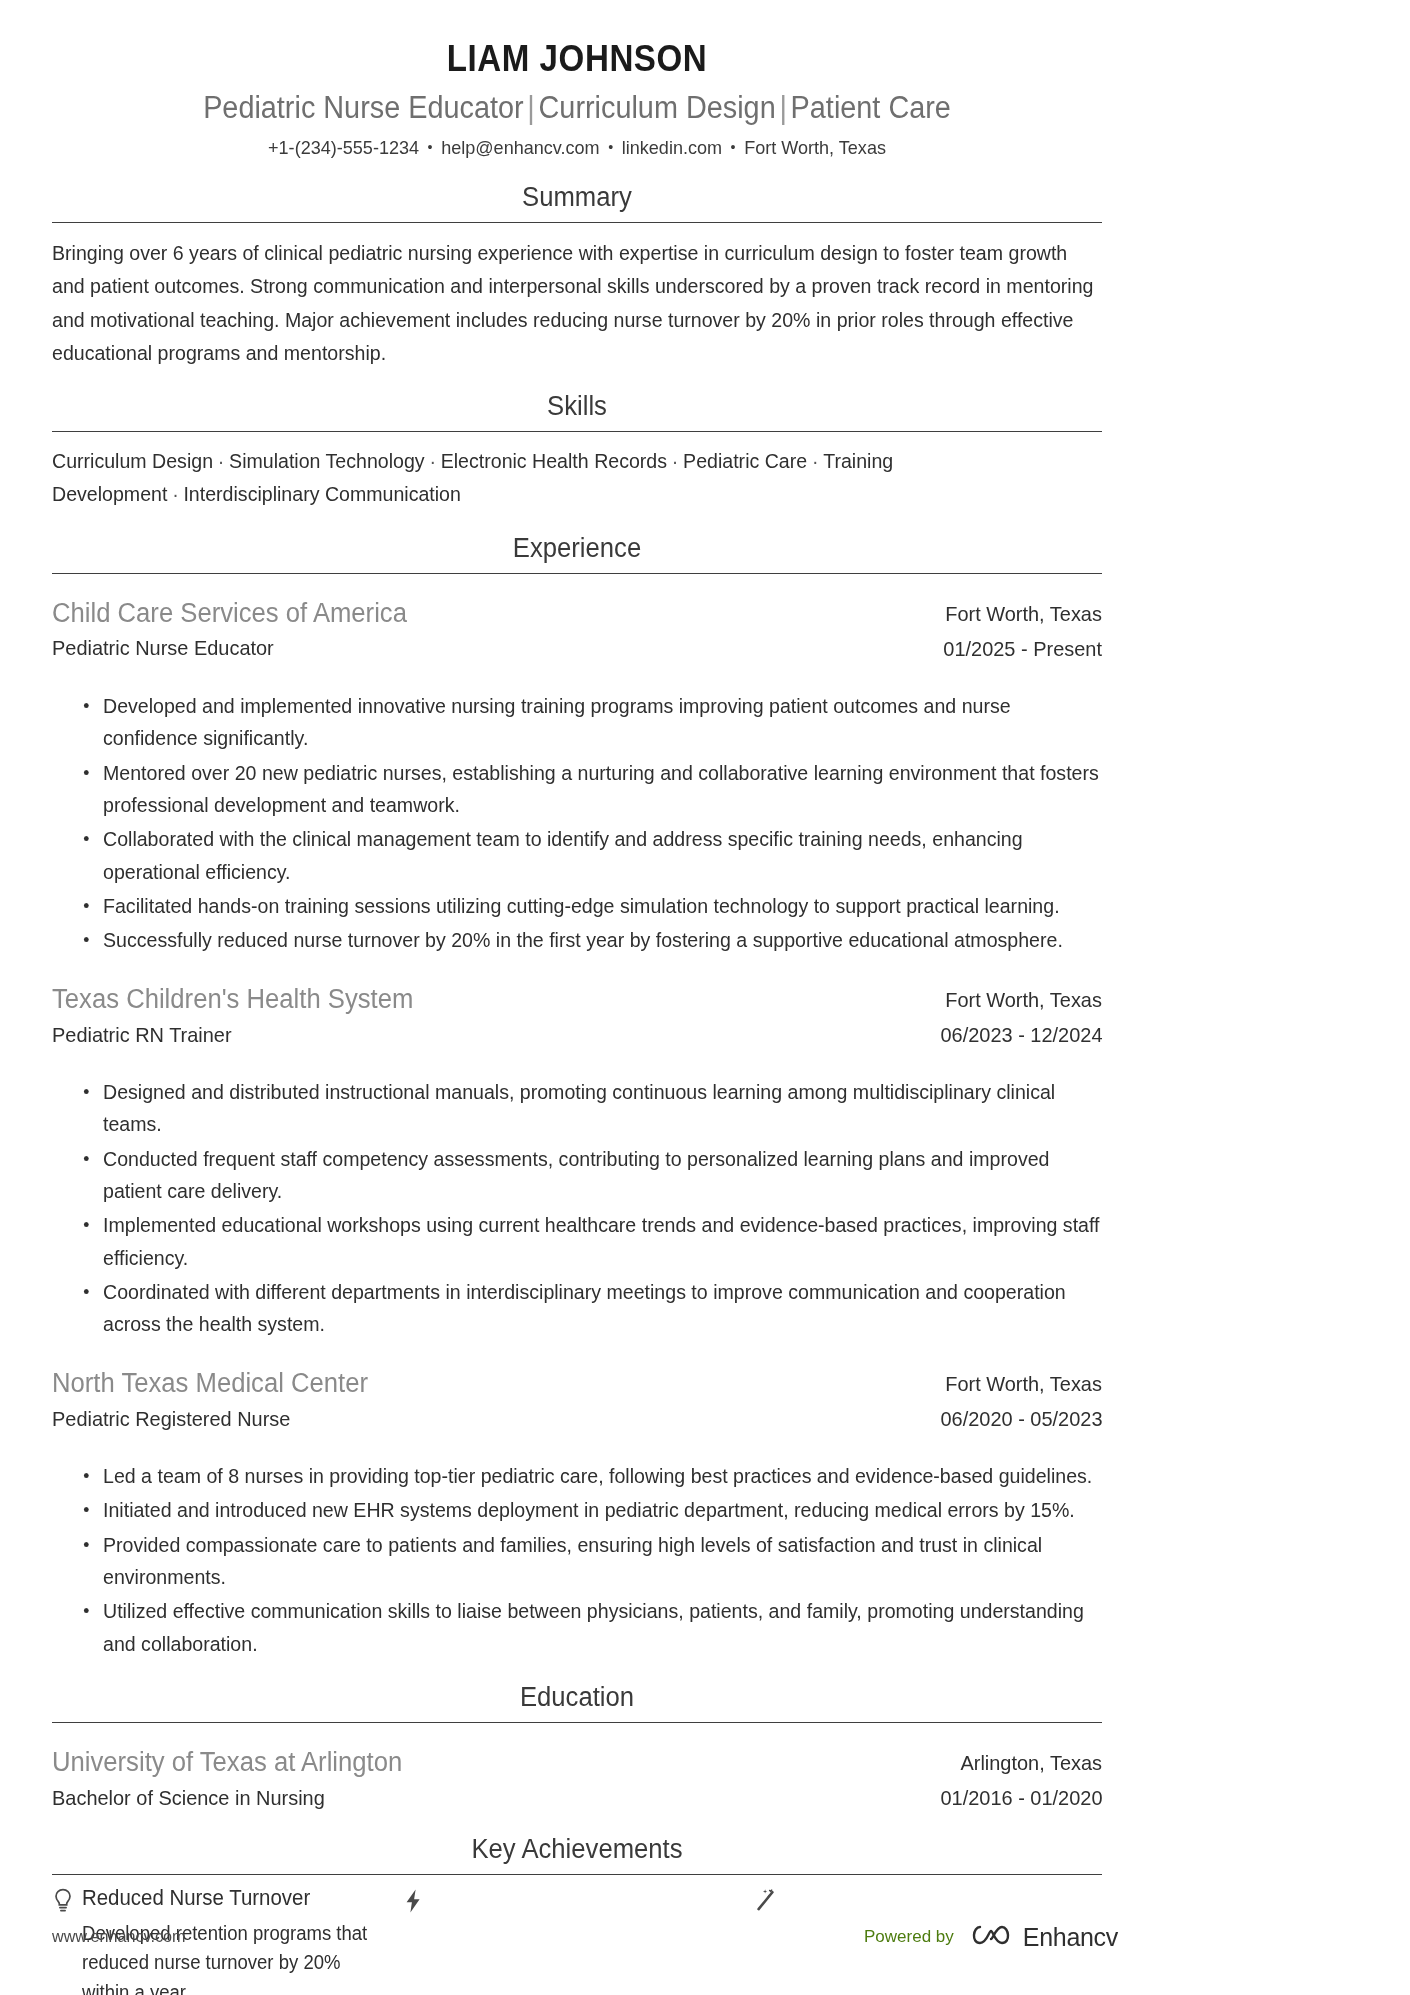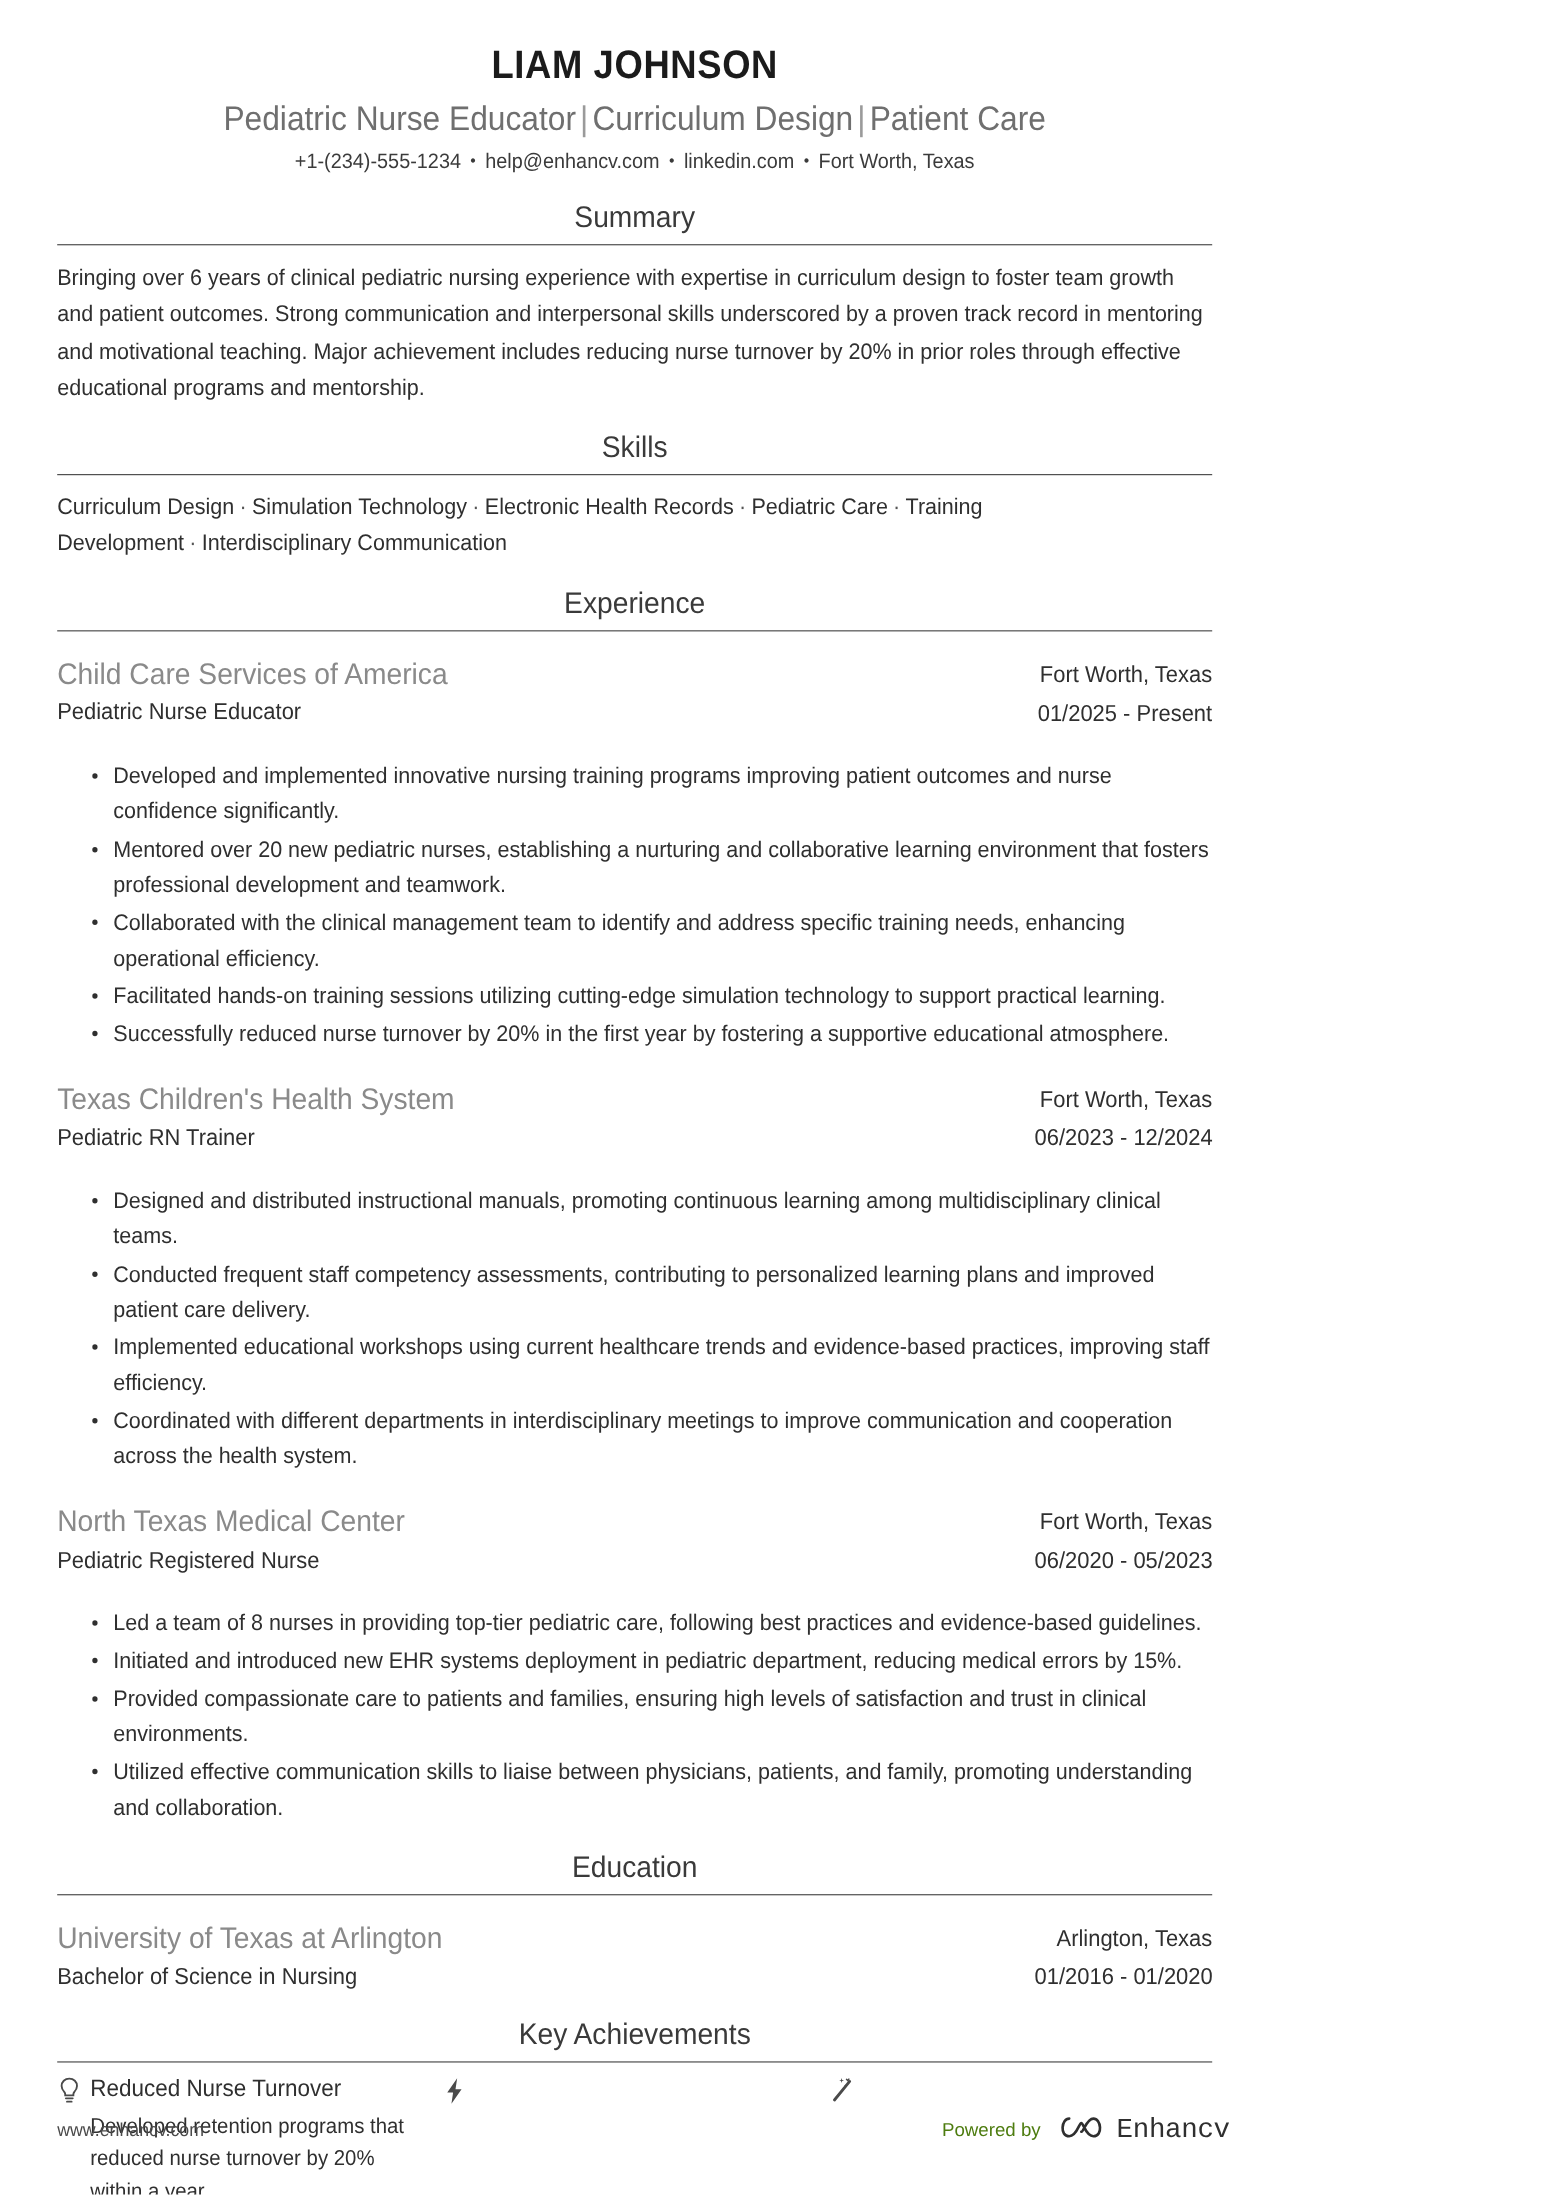--- a/index.html
+++ b/index.html
@@ -213,21 +213,20 @@
   }
   .brand {
     display: flex;
     align-items: center;
     gap: 9px;
   }
   .brand-name {
     font-size: 25px;
     color: #2f2f2f;
     letter-spacing: -0.3px;
-    font-family: Liberation Mono, monospace;
   }
 </style>
 </head>
 <body>
 
 <div class="page">
 
   <div class="header">
     <div class="name">LIAM JOHNSON</div>
     <div class="headline">

